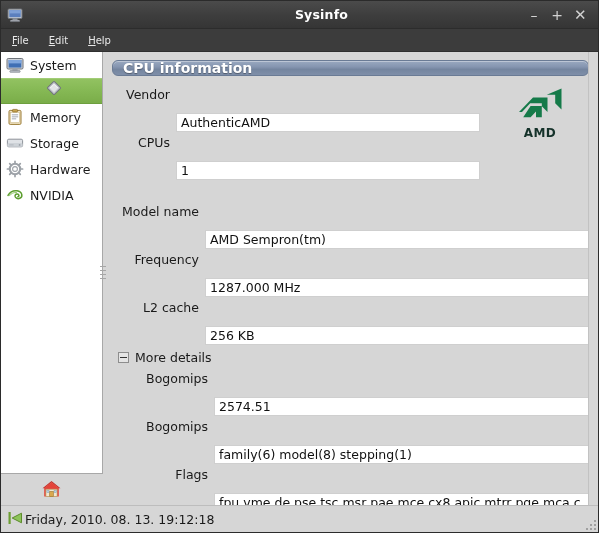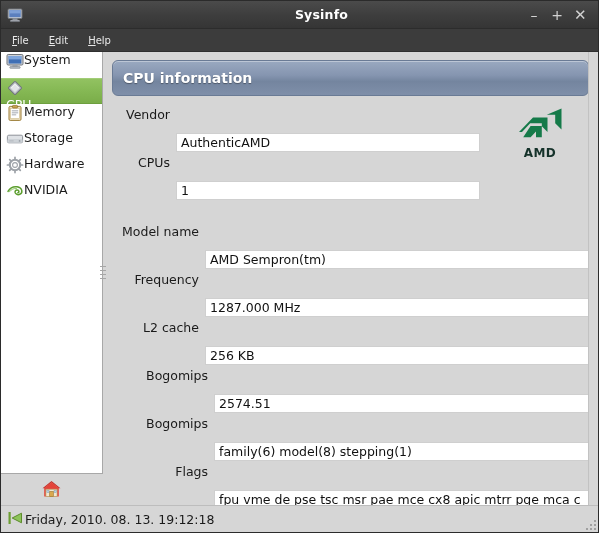--- a/index.html
+++ b/index.html
@@ -119,22 +119,23 @@
     background: #ffffff;
     flex: 0 0 421px;
     height: 421px;
     border-right: 1px solid #a8a8a8;
     border-bottom: 1px solid #a8a8a8;
     overflow: hidden;
   }
   .side-item {
     height: 26px;
     display: flex;
-    align-items: flex-start;
+    align-items: center;
     padding-left: 5px;
+    gap: 6px;
     font-size: 12.5px;
     color: #1a1a1a;
     cursor: default;
   }
   .side-item.selected {
     background: linear-gradient(to bottom, #92c261 0%, #86b955 45%, #7aad49 100%);
     color: #ffffff;
     border-top: 1px solid #a2cd77;
     border-bottom: 1px solid #6d9f3e;
     height: 24px;
@@ -176,21 +177,21 @@
   #content {
     flex: 1 1 auto;
     position: relative;
     background: #d6d6d6;
     padding: 8px 9px 0 9px;
     min-width: 0;
     overflow: hidden;
   }
 
   #section-header {
-    height: 36px;
+    height: 16px;
     border-radius: 6px;
     background: linear-gradient(to bottom, #9aa9c0 0%, #8595b0 42%, #74859f 60%, #7f8fa9 100%);
     border: 1px solid #6a7b95;
     box-shadow: inset 0 1px 0 rgba(255,255,255,0.35);
     display: flex;
     align-items: center;
     padding-left: 10px;
     color: #ffffff;
     font-weight: bold;
     font-size: 14px;
@@ -492,20 +493,26 @@
         <div class="frow">
           <div class="flabel">Frequency</div>
           <div class="fvalue">1287.000 MHz</div>
         </div>
         <div class="frow">
           <div class="flabel">L2 cache</div>
           <div class="fvalue">256 KB</div>
         </div>
       </div>
 
+      <div id="expander">
+        <span class="exp-box">
+            <i></i>
+          </span>
+        <span class="exp-label">More details</span>
+      </div>
 
       <div id="detail-fields">
         <div class="frow">
           <div class="flabel">Bogomips</div>
           <div class="fvalue">2574.51</div>
         </div>
         <div class="frow">
           <div class="flabel">Bogomips</div>
           <div class="fvalue">family(6) model(8) stepping(1)</div>
         </div>

